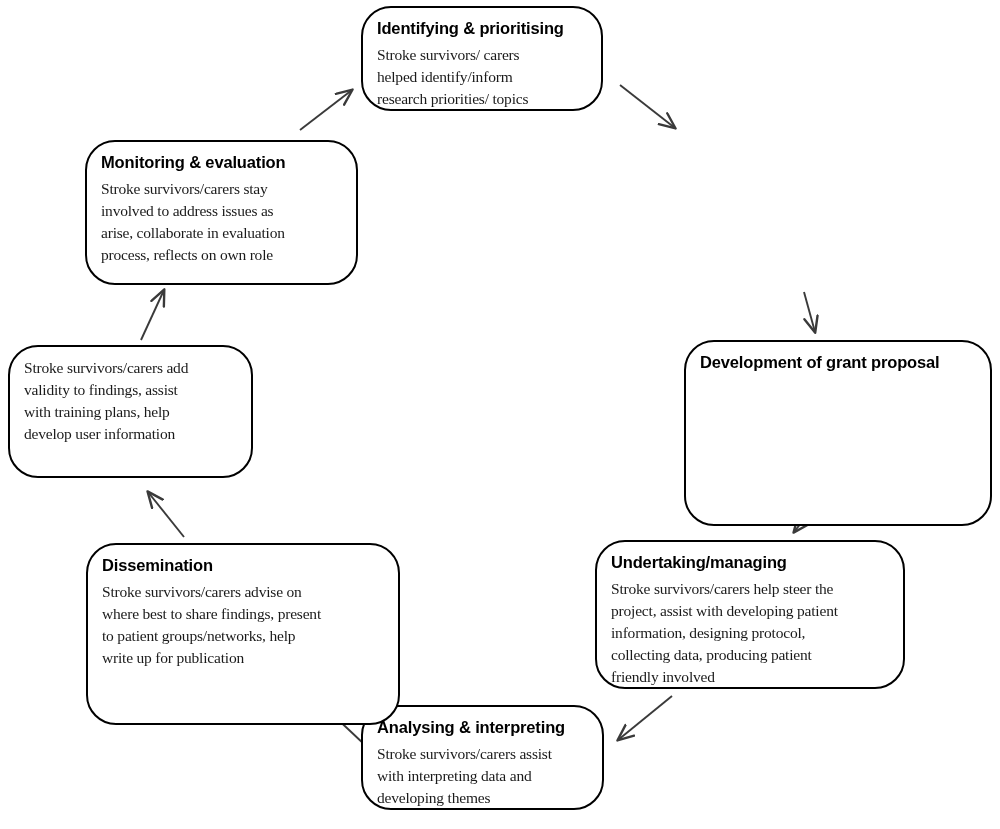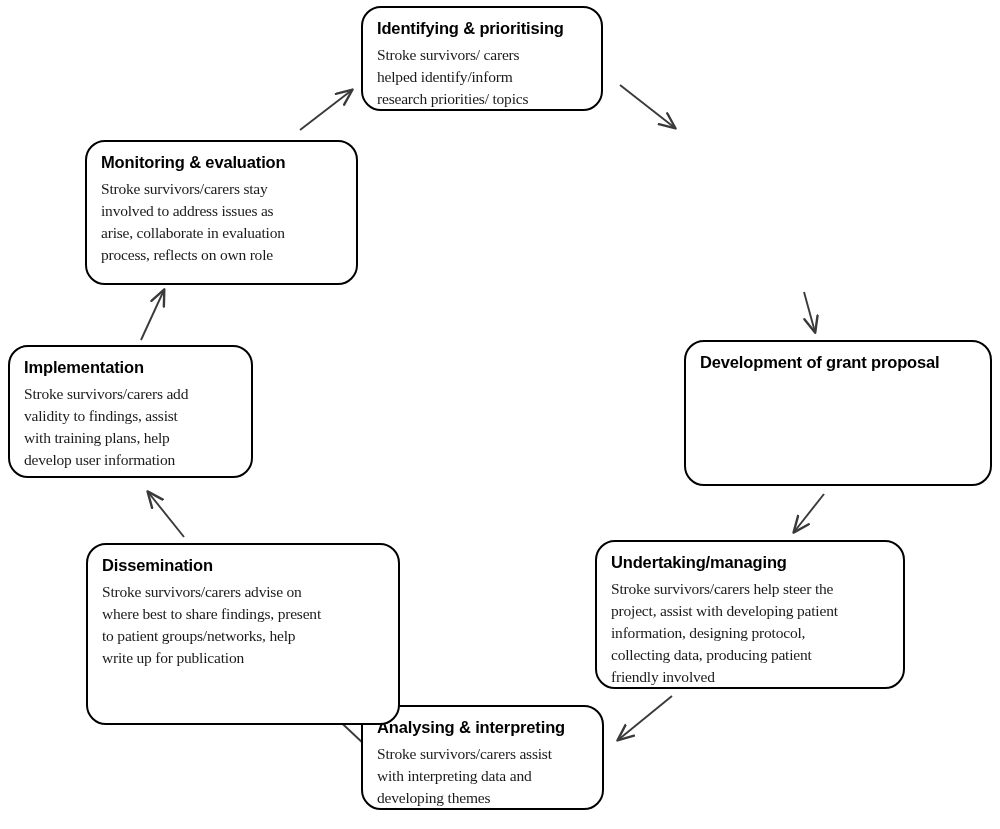--- a/index.html
+++ b/index.html
@@ -21,21 +21,21 @@
     left: 0;
     top: 0;
     width: 1000px;
     height: 829px;
     pointer-events: none;
   }
   .node {
     position: absolute;
     box-sizing: border-box;
     border: 2.5px solid #000000;
-    border-radius: 20px;
+    border-radius: 30px;
     background: #ffffff;
     padding: 10px 12px 10px 14px;
   }
   .node-title {
     font-weight: bold;
     font-size: 16.5px;
     line-height: 1.28;
     color: #000000;
     letter-spacing: -0.15px;
     margin: 0 0 5px 0;
@@ -47,21 +47,21 @@
     color: #1a1a1a;
     letter-spacing: -0.2px;
     white-space: pre-line;
     margin: 0;
     font-family: Liberation Serif, serif;
   }
 
   
   #node-identifying { left: 361px; top: 6px;   width: 242px; height: 105px; }
   #node-design      { left: 615px; top: 136px; width: 291px; height: 148px; }
-  #node-grant       { left: 684px; top: 340px; width: 308px; height: 146px; }
+  #node-grant       { left: 684px; top: 340px; width: 308px; height: 186px; }
   #node-undertaking { left: 595px; top: 540px; width: 310px; height: 149px; }
   #node-analysing   { left: 361px; top: 705px; width: 243px; height: 105px; }
   #node-dissemination { left: 86px; top: 543px; width: 314px; height: 182px; }
   #node-implementation { left: 8px; top: 345px; width: 245px; height: 133px; }
   #node-monitoring  { left: 85px; top: 140px; width: 273px; height: 145px; }
 </style>
 </head>
 <body>
 
 <div id="canvas">
@@ -120,21 +120,20 @@
 
   <div class="node" id="node-dissemination">
     <div class="node-title">Dissemination</div>
     <div class="node-body">Stroke survivors/carers advise on
 where best to share findings, present
 to patient groups/networks, help
 write up for publication</div>
   </div>
 
   <div class="node" id="node-implementation">
-    <div class="node-title">Implementation</div>
     <div class="node-body">Stroke survivors/carers add
 validity to findings, assist
 with training plans, help
 develop user information</div>
   </div>
 
   <div class="node" id="node-monitoring">
     <div class="node-title">Monitoring &amp; evaluation</div>
     <div class="node-body">Stroke survivors/carers stay
 involved to address issues as

